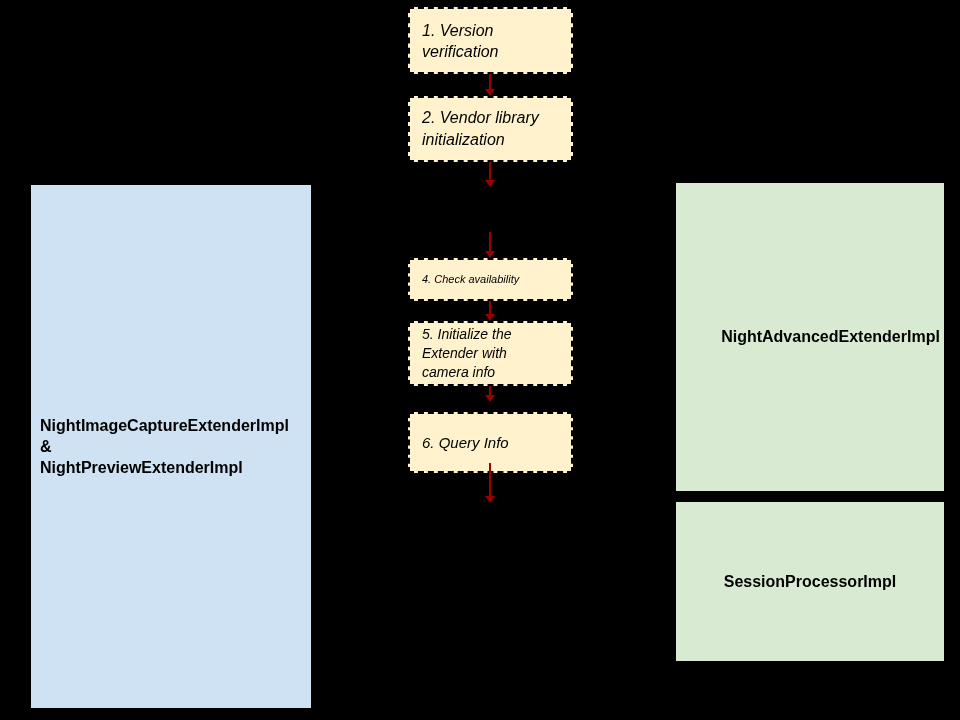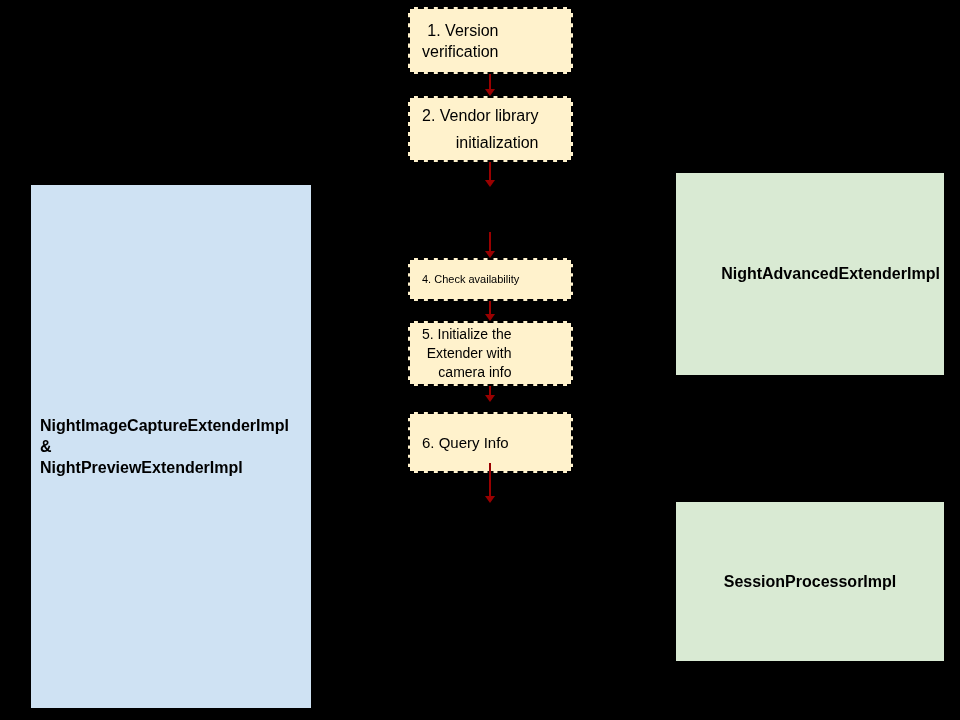--- a/index.html
+++ b/index.html
@@ -15,23 +15,23 @@
     position:absolute;
     left:408px;width:165px;
     box-sizing:border-box;
     background:var(--step-fill,#FFF2CC);
     border:2px dashed var(--step-border,#000);
     display:flex;
     align-items:center;
     padding-left:12px;padding-right:6px;
     color:var(--text,#000);
   }
-  .step span{white-space:pre-line;text-align:right;}
+  .step span{white-space:pre-line;text-align:left;font-style:italic;}
   .s1{top:7px;height:67px;font-size:16px;line-height:21px;}
-  .s2{top:96px;height:66px;font-size:16px;line-height:27px;}
+  .s2{top:96px;height:66px;font-size:16px;line-height:22px;}
   .s3{top:187px;height:45px;font-size:13px;line-height:17px;}
   .s4{top:258px;height:43px;font-size:11px;line-height:19px;}
   .s5{top:321px;height:65px;font-size:14px;line-height:19px;}
   .s6{top:412px;height:61px;font-size:15px;line-height:19px;}
   .s7{top:503px;height:205px;font-size:16px;line-height:22px;}
   
   .sidebox{
     position:absolute;
     box-sizing:border-box;
     display:flex;align-items:center;
@@ -43,21 +43,21 @@
     background:var(--left-fill,#CFE2F3);
     padding-left:9px;padding-right:10px;
     font-size:16px;line-height:21px;
   }
   .leftbox span{white-space:pre-line;text-align:left;}
   .rightbox{
     background:var(--right-fill,#D9EAD3);
     justify-content:center;text-align:center;
     font-size:16px;line-height:20px;
   }
-  .g1{left:676px;top:173px;width:268px;height:202px;padding-left:41px;}
+  .g1{left:676px;top:183px;width:268px;height:308px;padding-left:41px;}
   .g2{left:676px;top:502px;width:268px;height:159px;}
   
   .arrow{position:absolute;left:484px;width:12px;}
   .arrow .line{
     position:absolute;left:5px;top:0;bottom:5px;width:2px;
     background:var(--arrow,#990000);
   }
   .arrow .head{
     position:absolute;left:1px;bottom:0;width:0;height:0;
     border-left:5px solid transparent;

